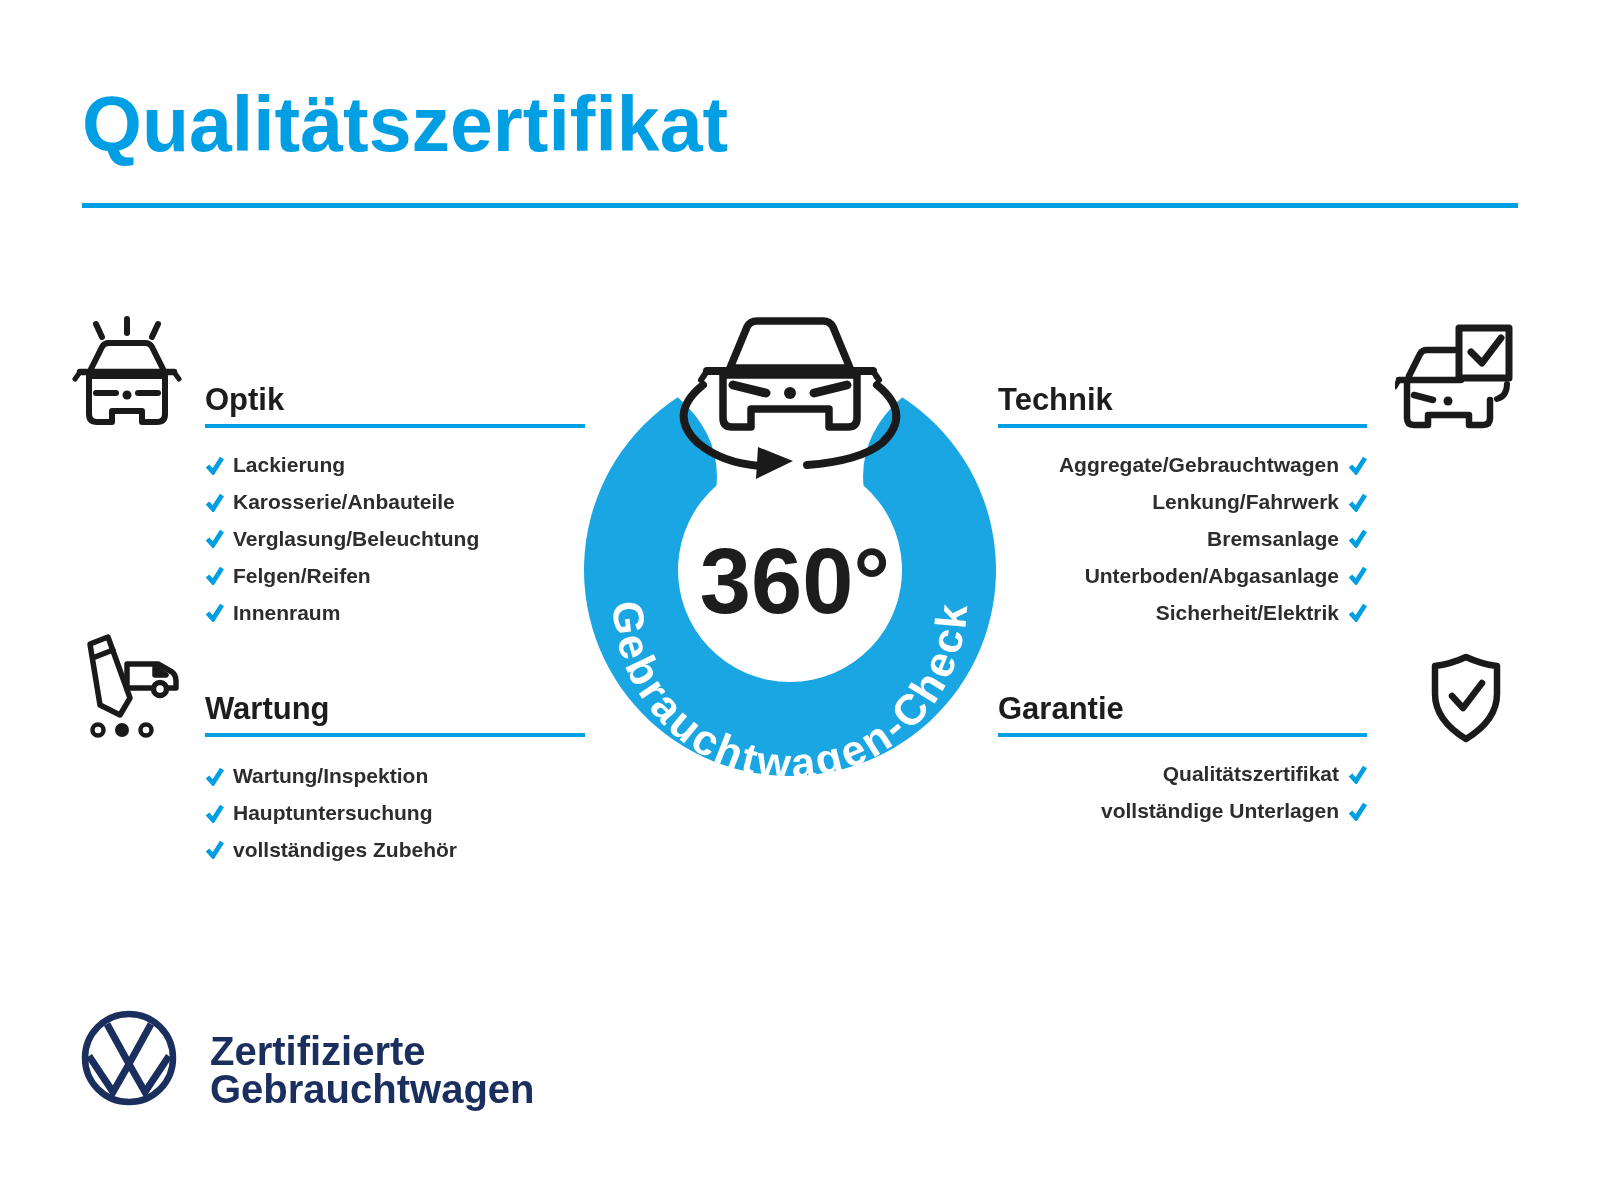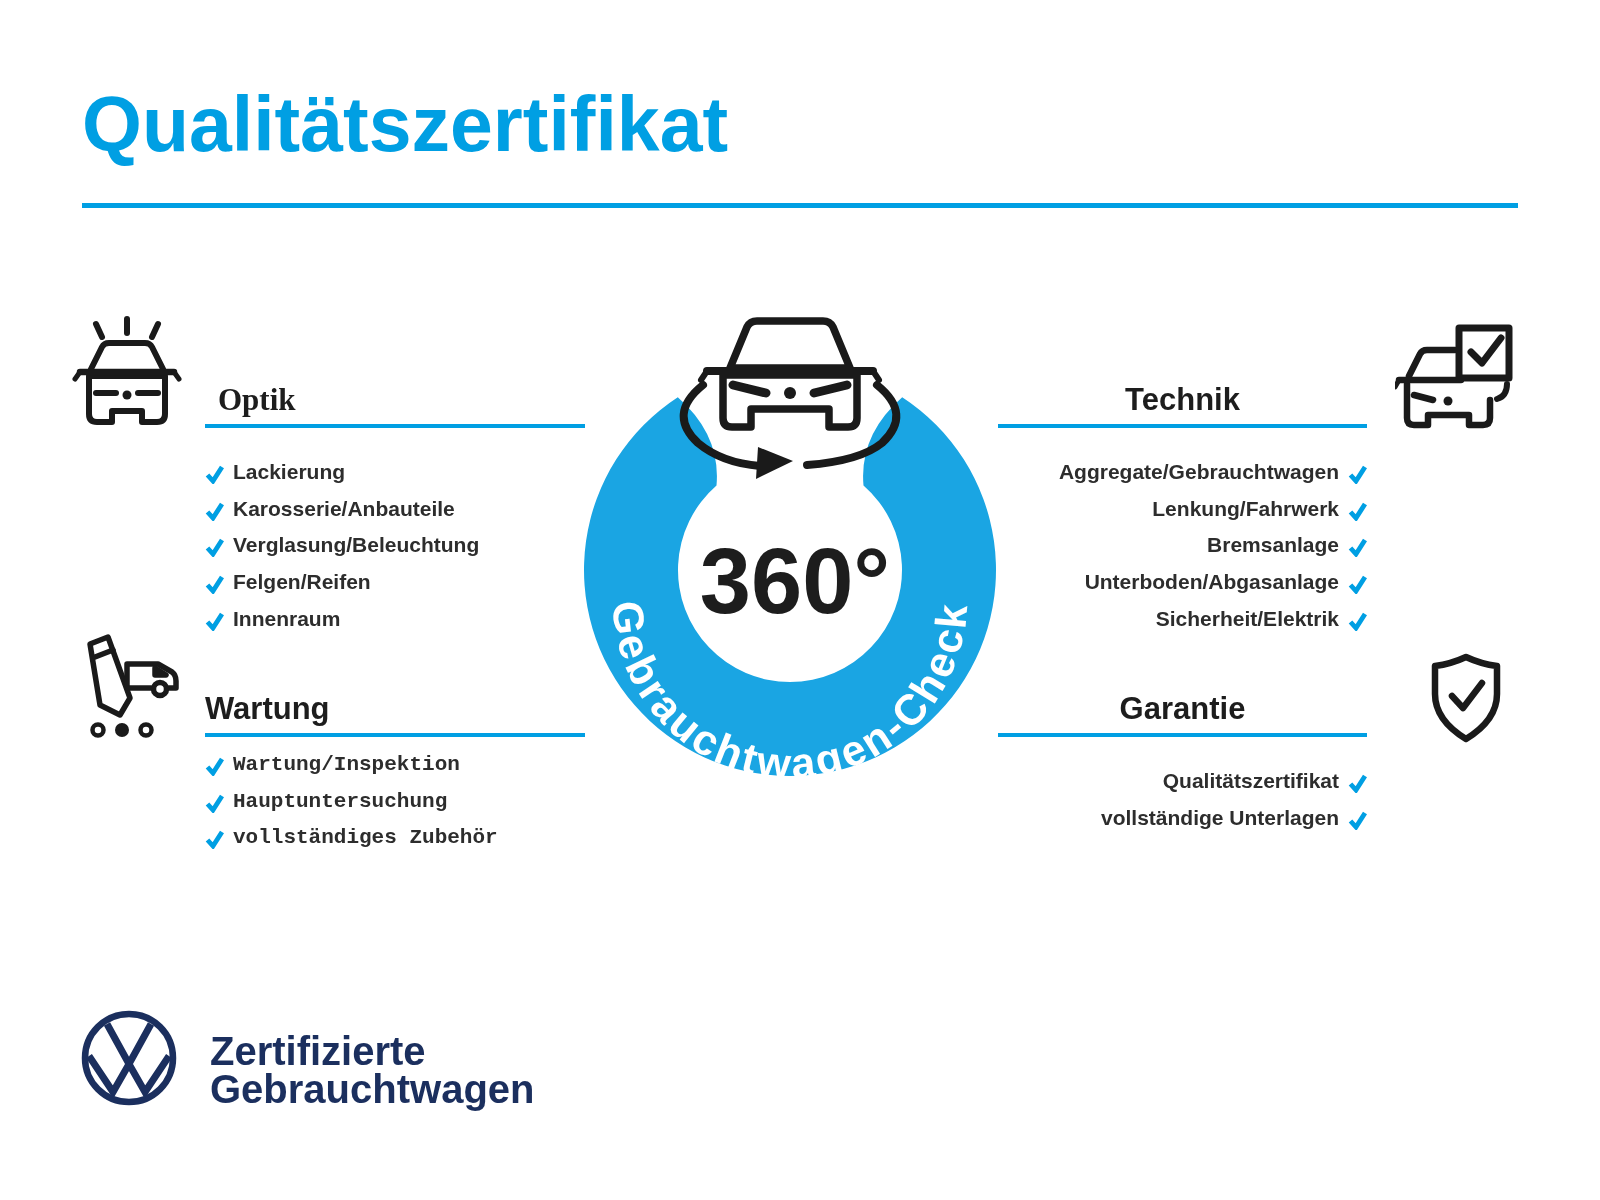--- a/index.html
+++ b/index.html
@@ -17,25 +17,25 @@
   .page-title{
     position:absolute;left:82px;top:86px;margin:0;
     font-size:77px;font-weight:700;line-height:1;color:var(--blue);
     letter-spacing:0px;white-space:nowrap;
   }
   .title-rule{position:absolute;left:82px;top:203px;width:1436px;height:5px;background:var(--blue);}
   .section-head{
     position:absolute;margin:0;font-size:31px;font-weight:700;line-height:1;
     color:var(--ink);white-space:nowrap;
   }
-  .section-head.right{text-align:center;width:369px;}
+  .section-head.right{text-align:left;width:369px;}
   .rule{position:absolute;height:4px;background:var(--blue);}
   .check-list{position:absolute;display:flex;flex-direction:column;}
   .check-row{
-    display:flex;align-items:flex-end;height:36.8px;
+    display:flex;align-items:center;height:36.8px;
     font-size:21px;font-weight:700;color:var(--item);white-space:nowrap;
   }
   .check-list.rightcol{width:369px;}
   .check-list.rightcol .check-row{justify-content:flex-end;}
   .check-list.leftcol .check-row .check{margin-right:9px;}
   .check-list.rightcol .check-row .check{margin-left:9px;}
   .check{flex:0 0 auto;display:block;}
   .abs{position:absolute;}
   .brand-text{
     position:absolute;left:210px;top:1032px;margin:0;
@@ -93,21 +93,21 @@
         <path d="M 86 8 L 80 21"></path>
       <path d="M 19 53 L 30 31 Q 32 27 37 27 L 73 27 Q 78 27 80 31 L 91 53" fill="#ffffff"></path>
       <path d="M 17 60 L 17 98 Q 17 106 25 106 L 40 106 L 40 95 L 70 95 L 70 106 L 85 106 Q 93 106 93 98 L 93 60 Z" fill="#ffffff"></path>
       <path d="M 8 56 L 102 56" stroke-width="6.5"></path>
       <path d="M 8 56 L 3 63 M 102 56 L 107 63" stroke-width="5"></path>
       <path d="M 24 77 L 44 77"></path>
         <path d="M 86 77 L 66 77"></path>
       <circle cx="55" cy="79" r="4.5" fill="#1a1a1a" stroke="none"></circle>
     </g>
   </svg>
-  <h2 class="section-head" style="left:218px;top:384px;font-family:Liberation Serif, serif;">Optik</h2>
+  <h2 class="section-head" style="left:205px;top:384px;">Optik</h2>
   <div class="rule" style="left:205px;top:424px;width:380px;"></div>
   <div class="check-list leftcol" style="left:205px;top:447px;">
 
   <div class="check-row">
       <svg class="check" width="19" height="19" viewBox="0 0 19 19">
         <path d="M2.5 10 L8 16 L17 2" fill="none" stroke="#009fe3" stroke-width="4.8"></path>
       </svg>
       <span class="item-label">Lackierung</span>
     </div>
       <div class="check-row">
@@ -193,21 +193,21 @@
       <path d="M 54 58 L 77 58"></path>
       <path d="M 81 38 L 92 45 L 81 45 Z"></path>
       <circle cx="86" cy="59" r="6.5"></circle>
       <circle cx="24" cy="100" r="5.5" stroke-width="4.5"></circle>
       <circle cx="48" cy="100" r="7" fill="#1a1a1a" stroke="none"></circle>
       <circle cx="72" cy="100" r="5.5" stroke-width="4.5"></circle>
     </g>
   </svg>
   <h2 class="section-head" style="left:205px;top:693px;">Wartung</h2>
   <div class="rule" style="left:205px;top:733px;width:380px;"></div>
-  <div class="check-list leftcol" style="left:205px;top:739px;font-family:Liberation Mono, monospace;">
+  <div class="check-list leftcol" style="left:205px;top:758px;">
 
   <div class="check-row">
       <svg class="check" width="19" height="19" viewBox="0 0 19 19">
         <path d="M2.5 10 L8 16 L17 2" fill="none" stroke="#009fe3" stroke-width="4.8"></path>
       </svg>
       <span class="item-label">Wartung/Inspektion</span>
     </div>
       <div class="check-row">
       <svg class="check" width="19" height="19" viewBox="0 0 19 19">
         <path d="M2.5 10 L8 16 L17 2" fill="none" stroke="#009fe3" stroke-width="4.8"></path>

